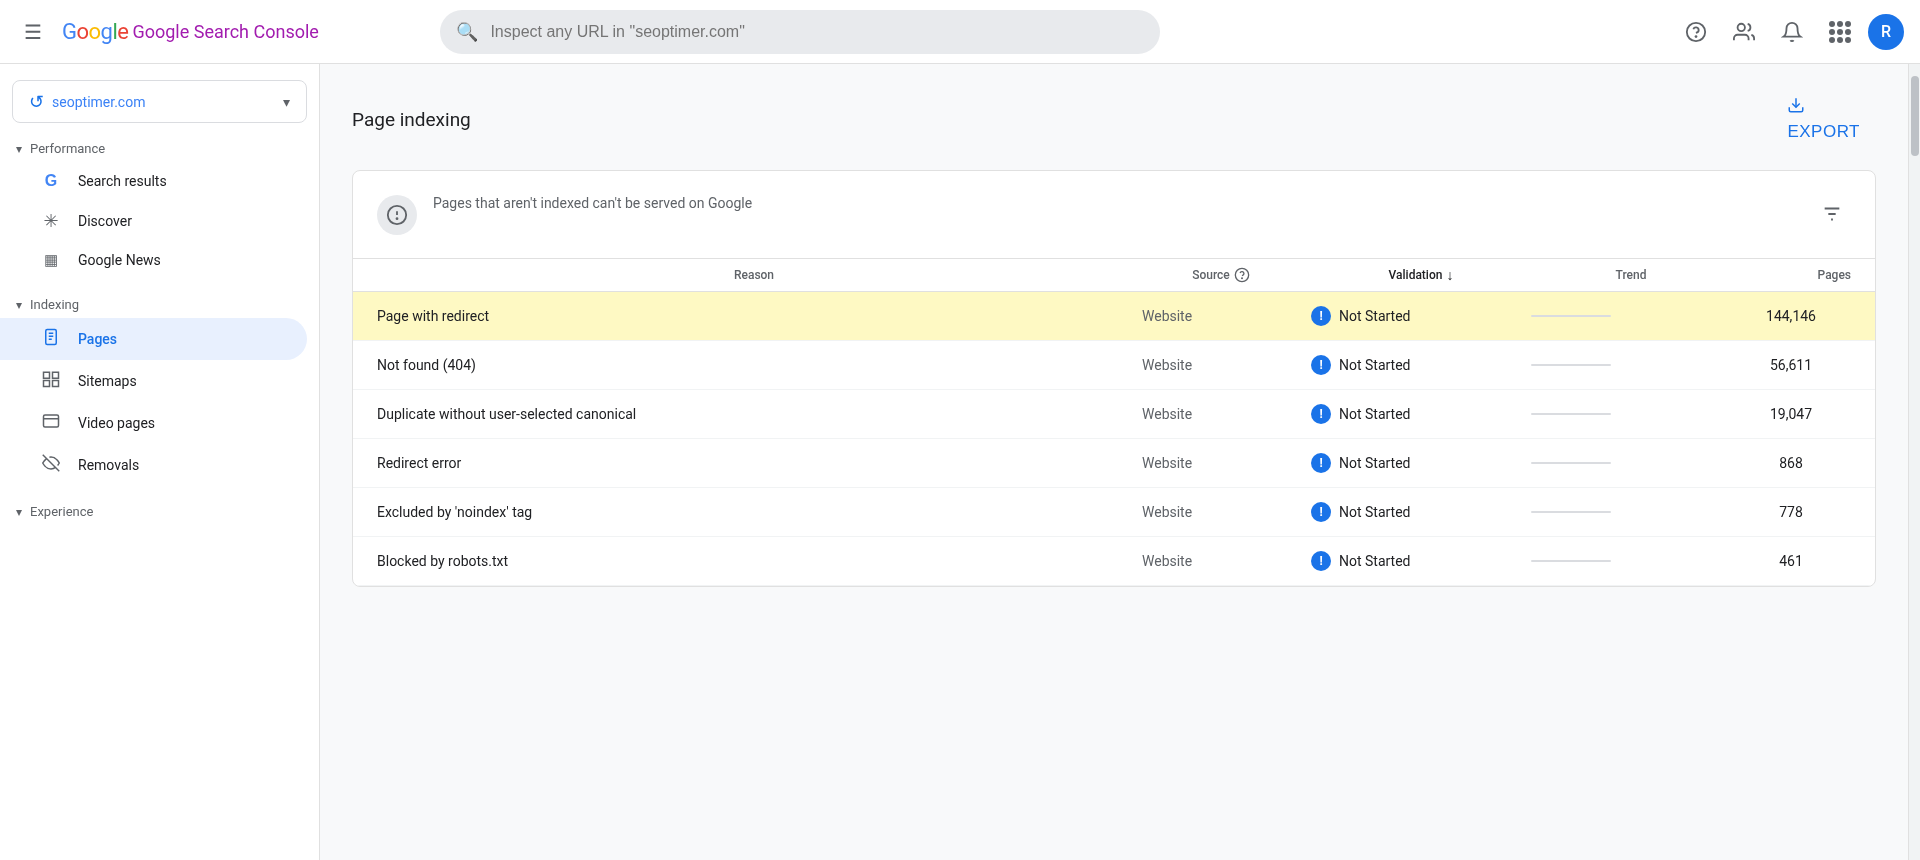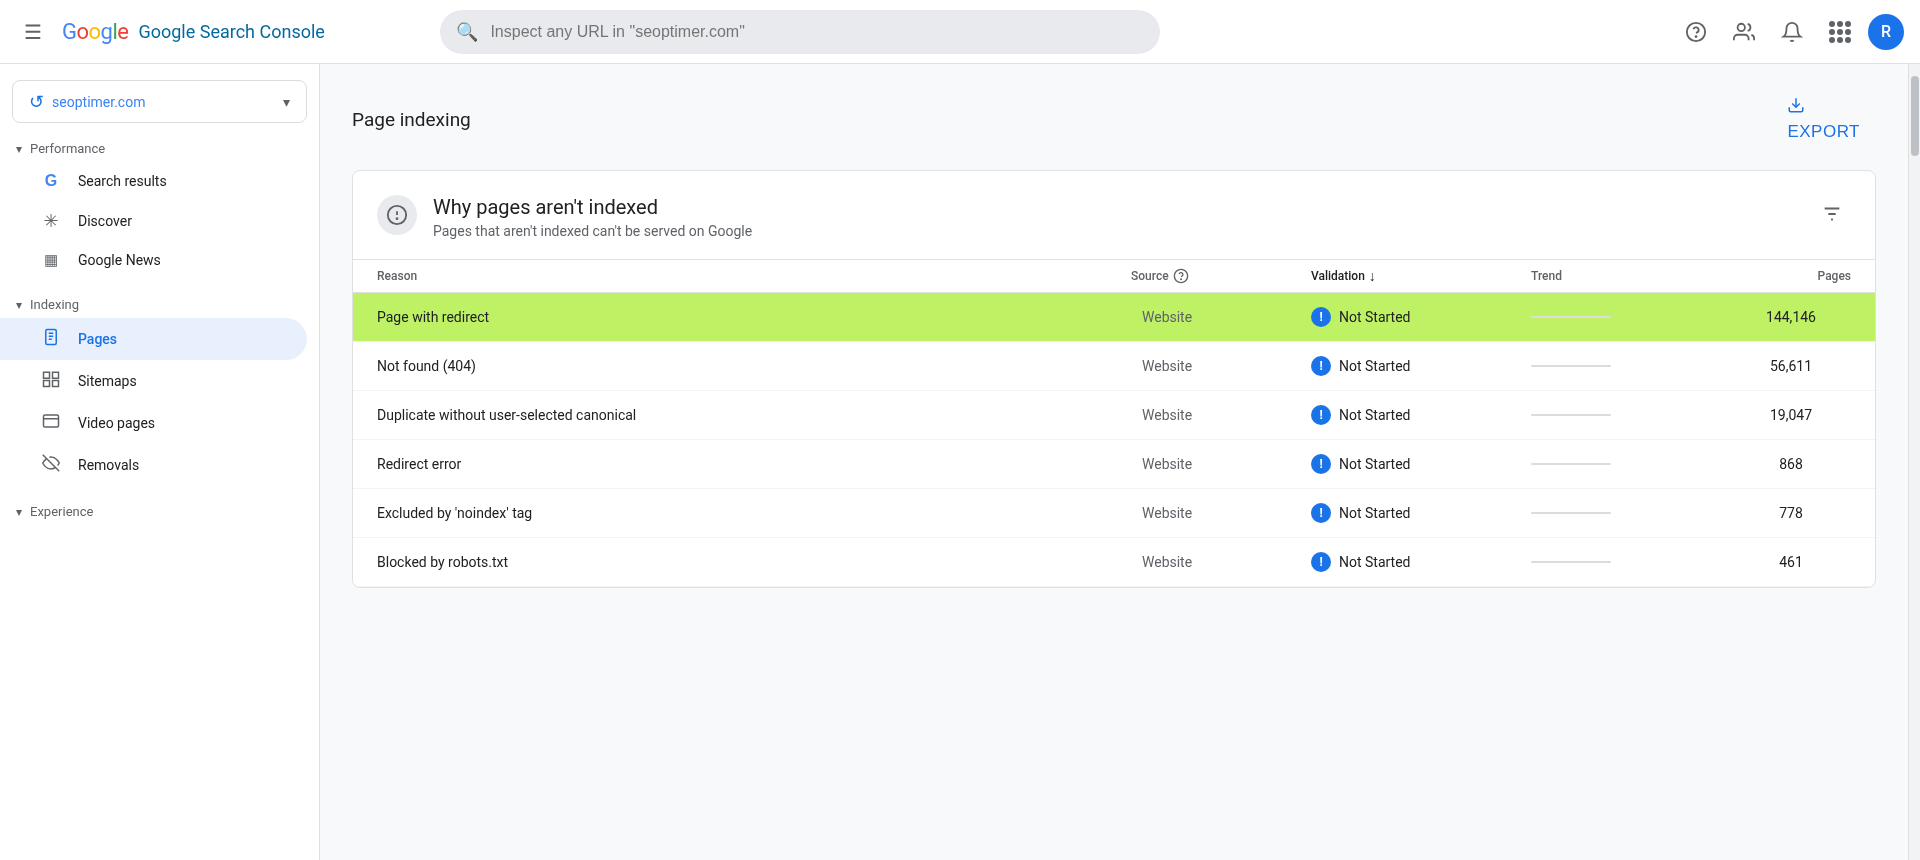--- a/index.html
+++ b/index.html
@@ -15,21 +15,21 @@
     .topbar-left { display: flex; align-items: center; gap: 12px; min-width: 400px; }
     .hamburger { font-size: 20px; color: #5f6368; cursor: pointer; padding: 8px; }
     .logo { display: flex; align-items: center; gap: 4px; }
     .logo-google { font-size: 22px; font-weight: 400; letter-spacing: -0.5px; }
     .logo-g { color: #4285f4; }
     .logo-o1 { color: #ea4335; }
     .logo-o2 { color: #fbbc04; }
     .logo-g2 { color: #4285f4; }
     .logo-l { color: #34a853; }
     .logo-e { color: #ea4335; }
-    .logo-sc { font-size: 18px; color: #0369a1; font-weight: 400; margin-left: 6px; }
+    .logo-sc { font-size: 18px; color: #a21caf; font-weight: 400; }
     .search-bar {
       flex: 1; max-width: 720px; margin: 0 24px;
       background: #e8eaed; border-radius: 24px;
       display: flex; align-items: center; padding: 0 16px; height: 44px;
     }
     .search-icon { color: #5f6368; font-size: 18px; margin-right: 12px; }
     .search-input { background: transparent; border: none; outline: none; font-size: 16px; color: #5f6368; width: 100%; }
     .topbar-right { display: flex; align-items: center; gap: 8px; margin-left: auto; }
     .topbar-icon { width: 40px; height: 40px; border-radius: 50%; display: flex; align-items: center; justify-content: center; cursor: pointer; color: #5f6368; font-size: 20px; }
     .avatar { width: 36px; height: 36px; border-radius: 50%; background: #1a73e8; color: #fff; display: flex; align-items: center; justify-content: center; font-size: 16px; font-weight: 500; cursor: pointer; }
@@ -94,29 +94,29 @@
     .card-subtitle { font-size: 14px; color: #5f6368; }
     .filter-icon { margin-left: auto; color: #5f6368; font-size: 20px; cursor: pointer; padding: 8px; }
 
     
     .table-wrap { width: 100%; }
     .table-header-row {
       display: grid; grid-template-columns: 1fr 180px 220px 200px 120px;
       padding: 8px 24px; border-top: 1px solid #e0e0e0;
       border-bottom: 1px solid #e0e0e0;
     }
-    .th { font-size: 12px; color: #5f6368; font-weight: 500; display: flex; align-items: center; gap: 4px; }
+    .th { font-size: 12px; color: #5f6368; font-weight: 500; display: flex; align-items: center; gap: 4px; justify-content: center; }
     .th.sortable { color: #202124; cursor: pointer; }
     .th-arrow { font-size: 14px; }
     .table-row {
       display: grid; grid-template-columns: 1fr 180px 220px 200px 120px;
       padding: 14px 24px; border-bottom: 1px solid #f1f3f4;
       align-items: center;
     }
-    .table-row.highlighted { background: #bef264; }
+    .table-row.highlighted { background: #fef9c3; }
     .td { font-size: 14px; color: #202124; }
     .td.source { color: #5f6368; margin-left: 11px; }
     .td.pages { text-align: center; color: #202124; }
     .validation-cell { display: flex; align-items: center; gap: 8px; }
     .status-dot {
       width: 20px; height: 20px; border-radius: 50%; background: #1a73e8;
       display: flex; align-items: center; justify-content: center;
       color: #fff; font-size: 12px; font-weight: 700; flex-shrink: 0;
     }
     .trend-line {
@@ -279,21 +279,20 @@
     <div class="card">
       <div class="card-header">
         <div class="info-icon">
           <svg width="22" height="22" viewBox="0 0 24 24" fill="none" stroke="#5f6368" stroke-width="2">
               <circle cx="12" cy="12" r="10"></circle>
               <line x1="12" y1="8" x2="12" y2="12"></line>
               <line x1="12" y1="16" x2="12.01" y2="16" stroke-width="3" stroke-linecap="round"></line>
             </svg>
         </div>
         <div>
-          <div class="card-title">Why pages aren't indexed</div>
           <div class="card-subtitle">Pages that aren't indexed can't be served on Google</div>
         </div>
         <div class="filter-icon">
           <svg width="22" height="22" viewBox="0 0 24 24" fill="none" stroke="#5f6368" stroke-width="2">
               <line x1="4" y1="6" x2="20" y2="6"></line>
               <line x1="8" y1="12" x2="16" y2="12"></line>
               <line x1="11" y1="18" x2="13" y2="18"></line>
             </svg>
         </div>
       </div>

